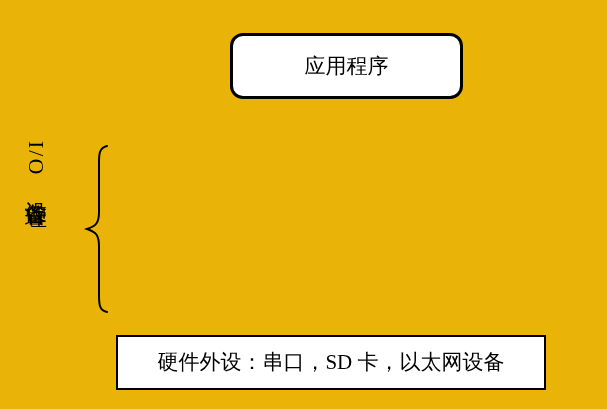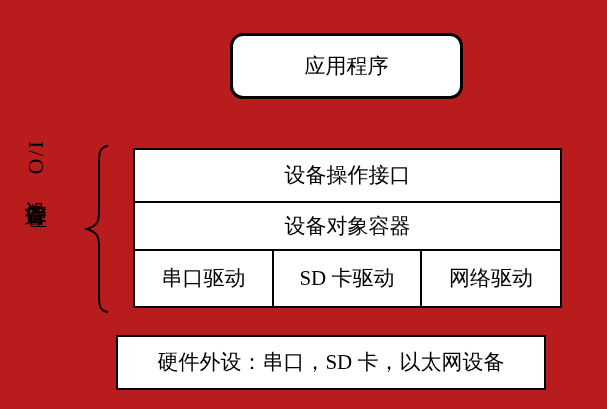--- a/index.html
+++ b/index.html
@@ -4,21 +4,21 @@
 <style>
   html, body {
     margin: 0;
     padding: 0;
     background: #ffffff;
   }
   .canvas {
     position: relative;
     width: 607px;
     height: 409px;
-    background: #b91c1c;
+    background: #eab308;
     font-family: "Liberation Serif", "DejaVu Serif", serif;
     color: #000000;
     overflow: hidden;
   }
   .box-label {
     font-size: 21px;
     line-height: 1;
     white-space: nowrap;
   }
   
@@ -112,37 +112,18 @@
   <div class="app-box">
     <span class="box-label">应用程序</span>
   </div>
 
   <div class="side-label">I/O 设备管理</div>
 
   <svg class="brace" viewBox="0 0 28 170">
     <path d="M 25 2 C 16 4 17 12 17 25 L 17 68 C 17 79 14 82 5 85 C 14 88 17 91 17 102 L 17 145 C 17 158 16 166 25 168" fill="none" stroke="#000000" stroke-width="2" stroke-linecap="round"></path>
   </svg>
 
-  <div class="stack">
-    <div class="layer layer-1">
-      <span class="box-label">设备操作接口</span>
-    </div>
-    <div class="layer layer-2">
-      <span class="box-label">设备对象容器</span>
-    </div>
-    <div class="layer layer-3">
-      <div class="driver-cell driver-cell-1">
-        <span class="box-label">串口驱动</span>
-      </div>
-      <div class="driver-cell driver-cell-2">
-        <span class="box-label">SD 卡驱动</span>
-      </div>
-      <div class="driver-cell driver-cell-3">
-        <span class="box-label">网络驱动</span>
-      </div>
-    </div>
-  </div>
 
   <div class="hw-box">
     <span class="box-label">硬件外设：串口，SD 卡，以太网设备</span>
   </div>
 
 </div>
 
 </body></html>

